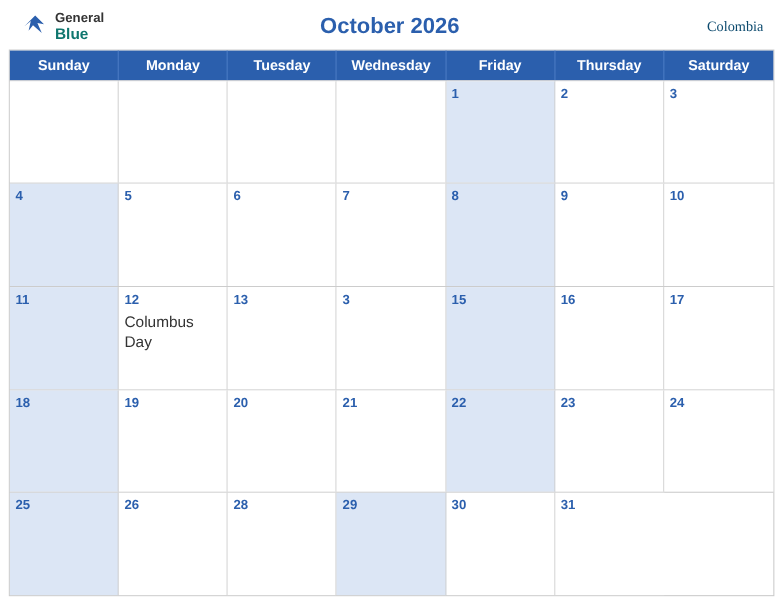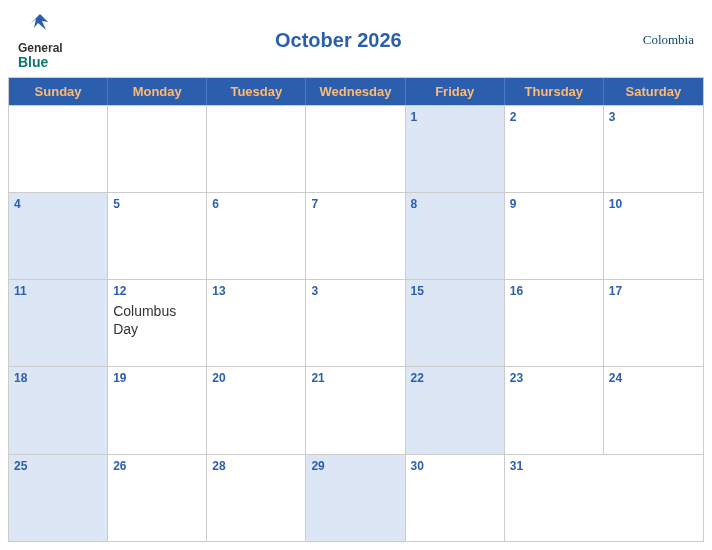--- a/index.html
+++ b/index.html
@@ -17,21 +17,20 @@
       display: flex;
       align-items: center;
       justify-content: space-between;
       padding: 10px 18px 6px 18px;
     }
 
     .logo {
       display: flex;
       align-items: center;
       gap: 4px;
-      flex-direction: column;
     }
 
     .logo-text {
       display: flex;
       flex-direction: column;
       font-size: 11px;
       line-height: 1.1;
     }
 
     .logo-general {
@@ -75,21 +74,21 @@
       margin: 0 8px 8px 8px;
     }
 
     .day-headers {
       display: grid;
       grid-template-columns: repeat(7, 1fr);
       background: #2b5fad;
     }
 
     .day-header {
-      color: #fdba74;
+      color: #ffffff;
       text-align: center;
       padding: 6px 2px;
       font-size: 13px;
       font-weight: bold;
       border-right: 1px solid #4a7bc4;
     }
 
     .day-header:last-child {
       border-right: none;
     }

